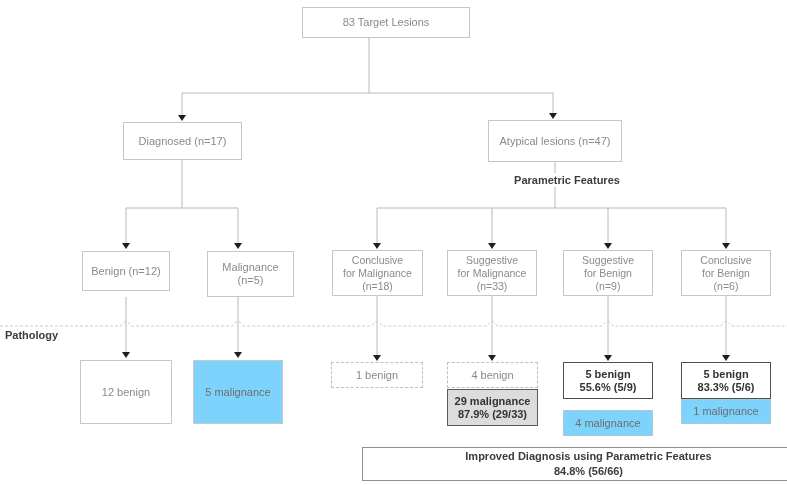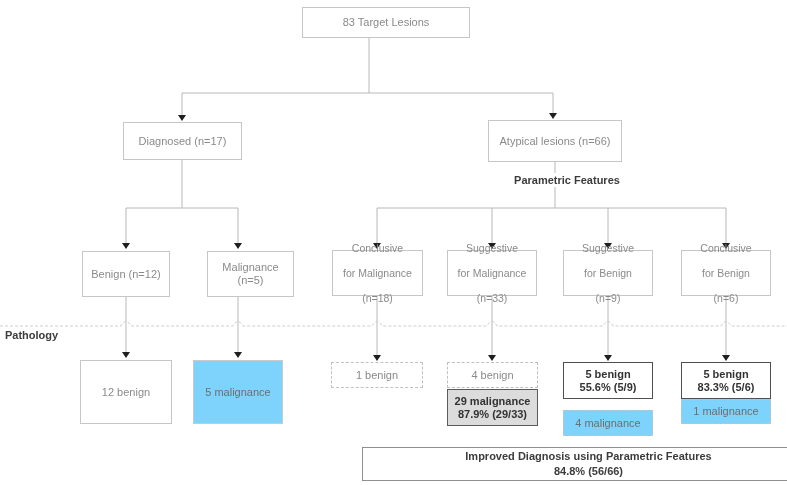--- a/index.html
+++ b/index.html
@@ -9,21 +9,21 @@
     overflow:hidden;
   }
   #connectors { position:absolute; left:0; top:0; }
   .box {
     position:absolute; box-sizing:border-box; background:#ffffff;
     border:1px solid #c6c6c6; display:flex; flex-direction:column;
     align-items:center; justify-content:center; 
     color:#8a8a8a; font-size:11px; line-height:13px;
   }
   .box .ln { display:block; }
-  .box.small { font-size:10.5px;gap:12px; }
+  .box.small { font-size:10.5px; }
   .box.grayfill { background:#7dd3fc; border-color:#c9c9c9; color:#6e6e6e; }
   .box.dashedb { border:1px dashed #c0c0c0; color:#8a8a8a; }
   .box.strongw { border:1px solid #4f4f4f; font-weight:bold; color:#333333; background:#ffffff; }
   .box.strongg { border:1px solid #5a5a5a; font-weight:bold; color:#333333; background:#dcdcdc; }
   .box.summary { border:1px solid #8f8f8f; font-weight:bold; color:#3c3c3c; line-height:15px; }
   .flow-label {
     position:absolute; background:#ffffff; font-weight:bold; color:#3c3c3c;
     font-size:11px; text-align:center; padding:1px 3px; box-sizing:border-box;
   }
 </style>
@@ -76,26 +76,26 @@
 
   <div class="box" style="left:302px; top:7px; width:168px; height:31px;">
     <span class="ln">83 Target Lesions</span>
   </div>
 
 
   <div class="box" style="left:123px; top:122px; width:119px; height:38px;">
     <span class="ln">Diagnosed (n=17)</span>
   </div>
   <div class="box" style="left:488px; top:120px; width:134px; height:42px;">
-    <span class="ln">Atypical lesions (n=66)</span>
+    <span class="ln">Atypical lesions (n=47)</span>
   </div>
 
   <div class="flow-label" style="left:504px; top:173px; width:126px;">Parametric Features</div>
 
-  <div class="box" style="left:82px; top:251px; width:88px; height:46px;">
+  <div class="box" style="left:82px; top:251px; width:88px; height:40px;">
     <span class="ln">Benign (n=12)</span>
   </div>
   <div class="box" style="left:207px; top:251px; width:87px; height:46px;">
     <span class="ln">Malignance</span>
     <span class="ln">(n=5)</span>
   </div>
   <div class="box small" style="left:332px; top:250px; width:91px; height:46px;">
     <span class="ln">Conclusive</span>
     <span class="ln">for Malignance</span>
     <span class="ln">(n=18)</span>

